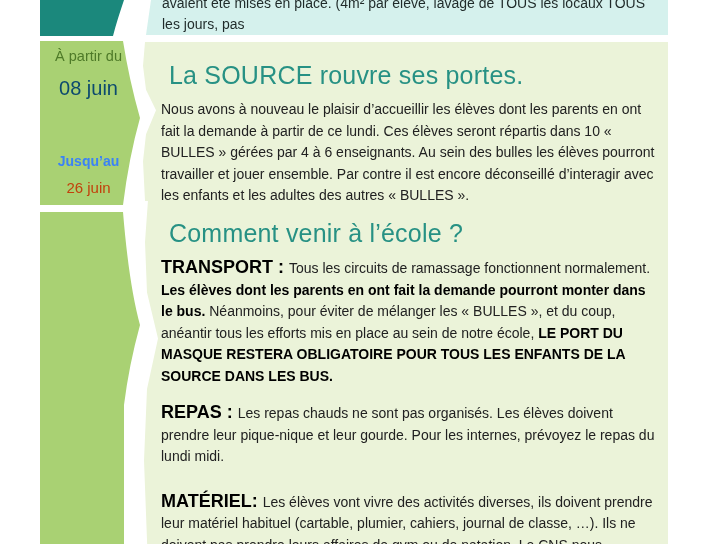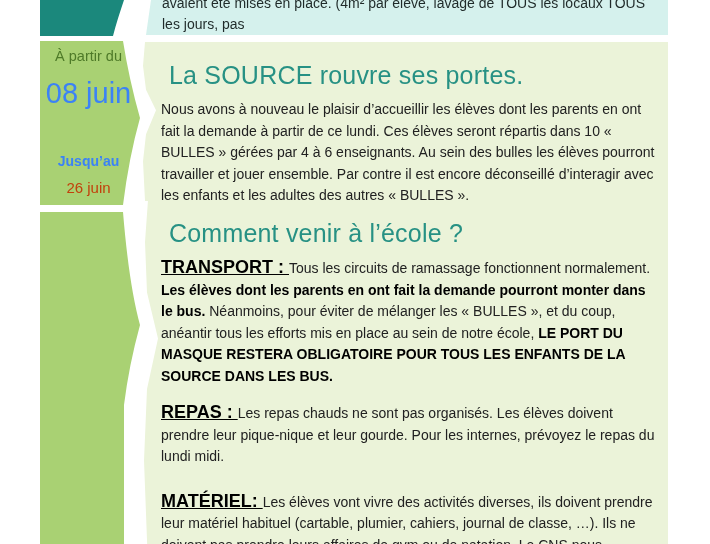--- a/index.html
+++ b/index.html
@@ -13,42 +13,42 @@
   .chev2{position:absolute;left:40px;top:212px;}
 
   .cyan-box{
     position:absolute;left:146px;top:0;width:522px;height:35px;background:#d5f1ed;
     clip-path:polygon(5px 0,100% 0,100% 100%,0 100%);
   }
   .cyan-text{position:absolute;left:16px;top:-7.5px;width:500px;font-size:14px;line-height:21.5px;color:#1f2a29;}
 
   .date-block{position:absolute;left:40px;top:41px;width:97px;height:164px;text-align:center;}
   .from-label{position:absolute;top:7px;width:100%;font-size:14.5px;color:#4e7a28;}
-  .from-date{position:absolute;top:36px;width:100%;font-size:29px;color:#3b82f6;}
+  .from-date{position:absolute;top:36px;width:100%;font-size:20px;color:#0c4a6e;}
   .until-label{position:absolute;top:112px;width:100%;font-size:14px;font-weight:bold;color:#3b82f6;}
   .until-date{position:absolute;top:138px;width:100%;font-size:15px;color:#c2410c;}
 
   .box{
     position:absolute;left:142px;width:526px;background:#ebf3d9;box-sizing:border-box;
     padding:11px 12px 0 19px;
   }
   .box1{
     top:42px;height:159px;
     clip-path:polygon(3px 0,100% 0,100% 100%,3px 100%,1px 75%,4px 58%,14px 43%,4px 30%,1px 15%);
   }
   .box2{
     top:200px;height:420px;
     clip-path:polygon(6px 0,100% 0,100% 100%,8px 100%,2px 62%,5px 45%,16px 33%,5px 22%,3px 10%);
   }
   h2{margin:8px;font-size:25px;font-weight:normal;color:#279184;letter-spacing:0.2px;}
   .box p{margin:9px 0 0 0;font-size:14px;line-height:21.5px;width:497px;color:#212121;}
   p.repas{margin-top:15px;}
   p.materiel{margin-top:23px;}
   .b{font-weight:bold;color:#000000;}
-  .lbl{font-size:18px;font-weight:bold;color:#000000;text-decoration:underline;}
+  .lbl{font-size:18px;font-weight:bold;color:#000000;}
 </style>
 </head>
 <body>
 
 <div class="page">
 
   <svg class="teal-piece" width="84" height="36" viewBox="0 0 84 36">
     <path d="M0 0 H84 C80 12 76 24 73 36 H0 Z" fill="#1b887c"></path>
   </svg>
 

